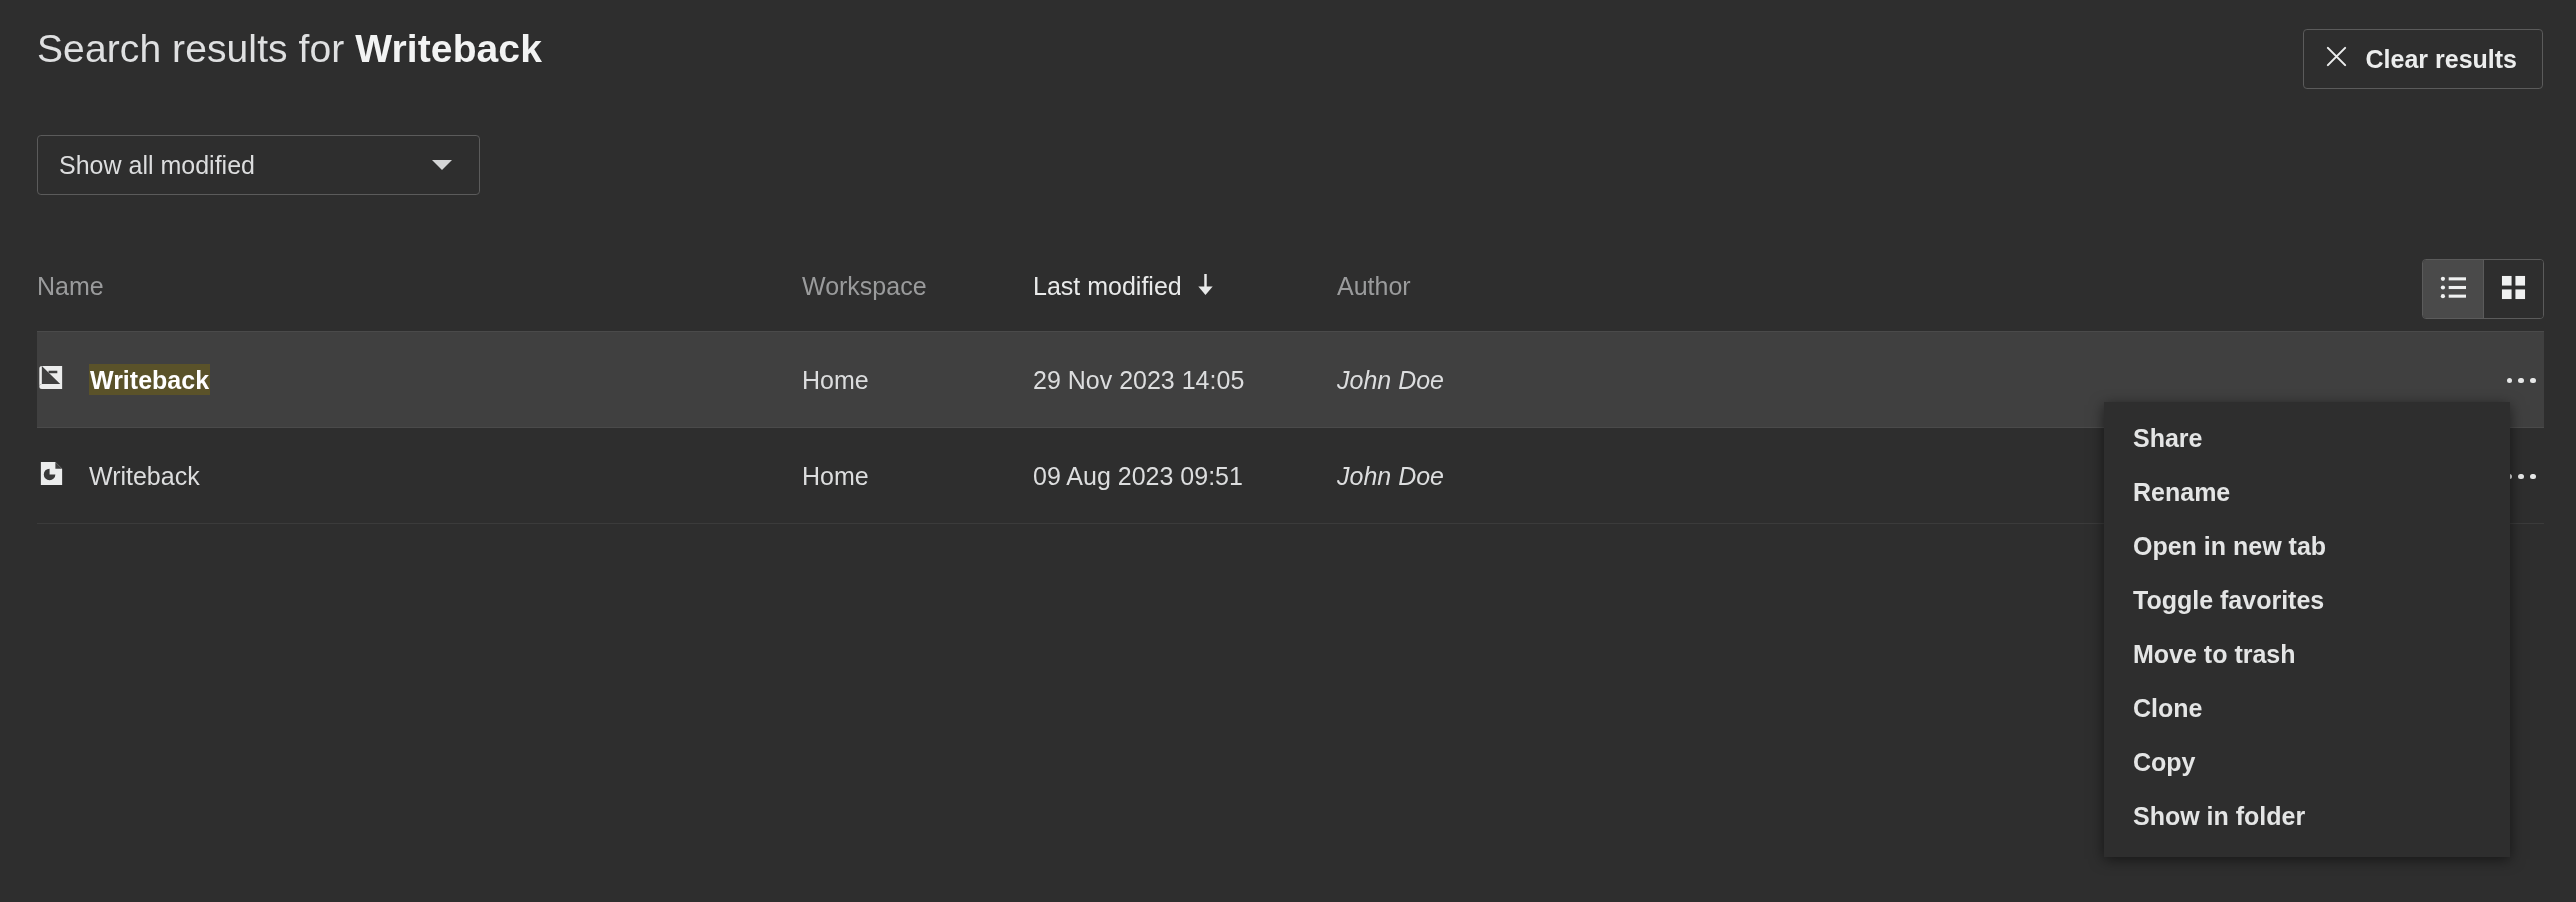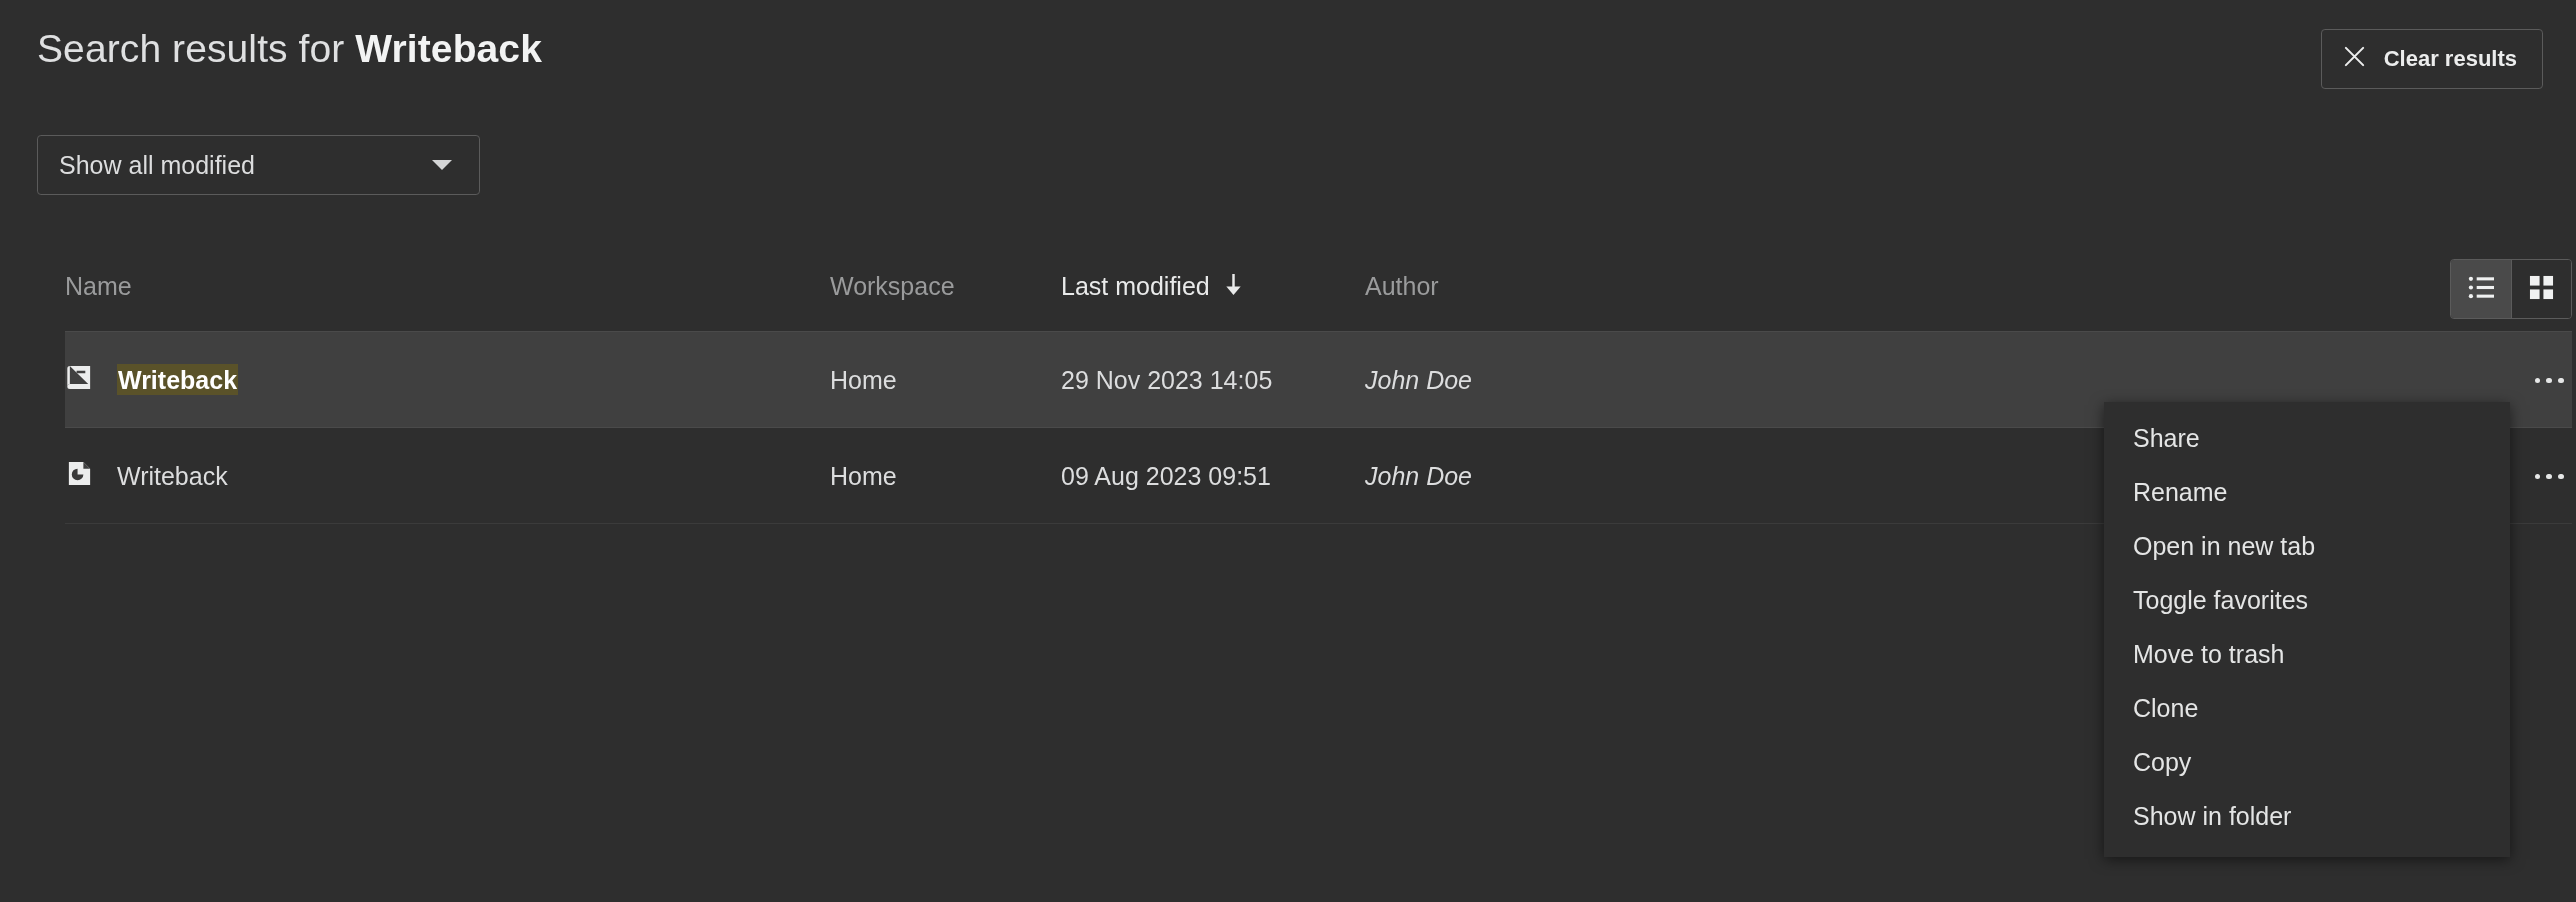--- a/index.html
+++ b/index.html
@@ -51,21 +51,21 @@
     top: 29px;
     height: 60px;
     padding: 0 25px 0 21px;
     display: flex;
     align-items: center;
     gap: 17.3px;
     background: #2e2e2e;
     border: 1px solid #5b5b5b;
     border-radius: 3.9px;
     color: #eceded;
-    font-size: 22px;
+    font-size: 25px;
     font-weight: 700;
     cursor: pointer;
     font-family: "Liberation Sans", sans-serif;
   }
   .x-icon { display: block; }
 
   
   .filter-select {
     position: absolute;
     left: 37px;
@@ -93,21 +93,20 @@
     border-right: 10.6px solid transparent;
     border-top: 10.6px solid #d4d5d6;
   }
 
   
   .results-table {
     position: absolute;
     left: 37px;
     top: 245px;
     width: 2507px;
-    margin-left: 28px;
   }
 
   .table-header {
     position: relative;
     height: 87px;
     border-bottom: 1px solid #4a4a4a;
   }
   .col-name      { position: absolute; left: 0px;    top: 27px; }
   .col-workspace { position: absolute; left: 765px;  top: 27px; }
   .col-modified  { position: absolute; left: 996px; top: 27px; display: flex; align-items: flex-end; gap: 13.5px; }
@@ -217,20 +216,21 @@
   }
   .context-menu-item {
     height: 54px;
     display: flex;
     align-items: center;
     padding-left: 29px;
     font-size: 25px;
     color: #e4e5e5;
     white-space: nowrap;
     cursor: pointer;
+    font-weight: bold;
   }
 </style>
 </head>
 <body>
 
 <div class="page">
 
   <div class="page-header">
     <div class="page-title"><span>Search results for </span><span class="query">Writeback</span></div>
 

